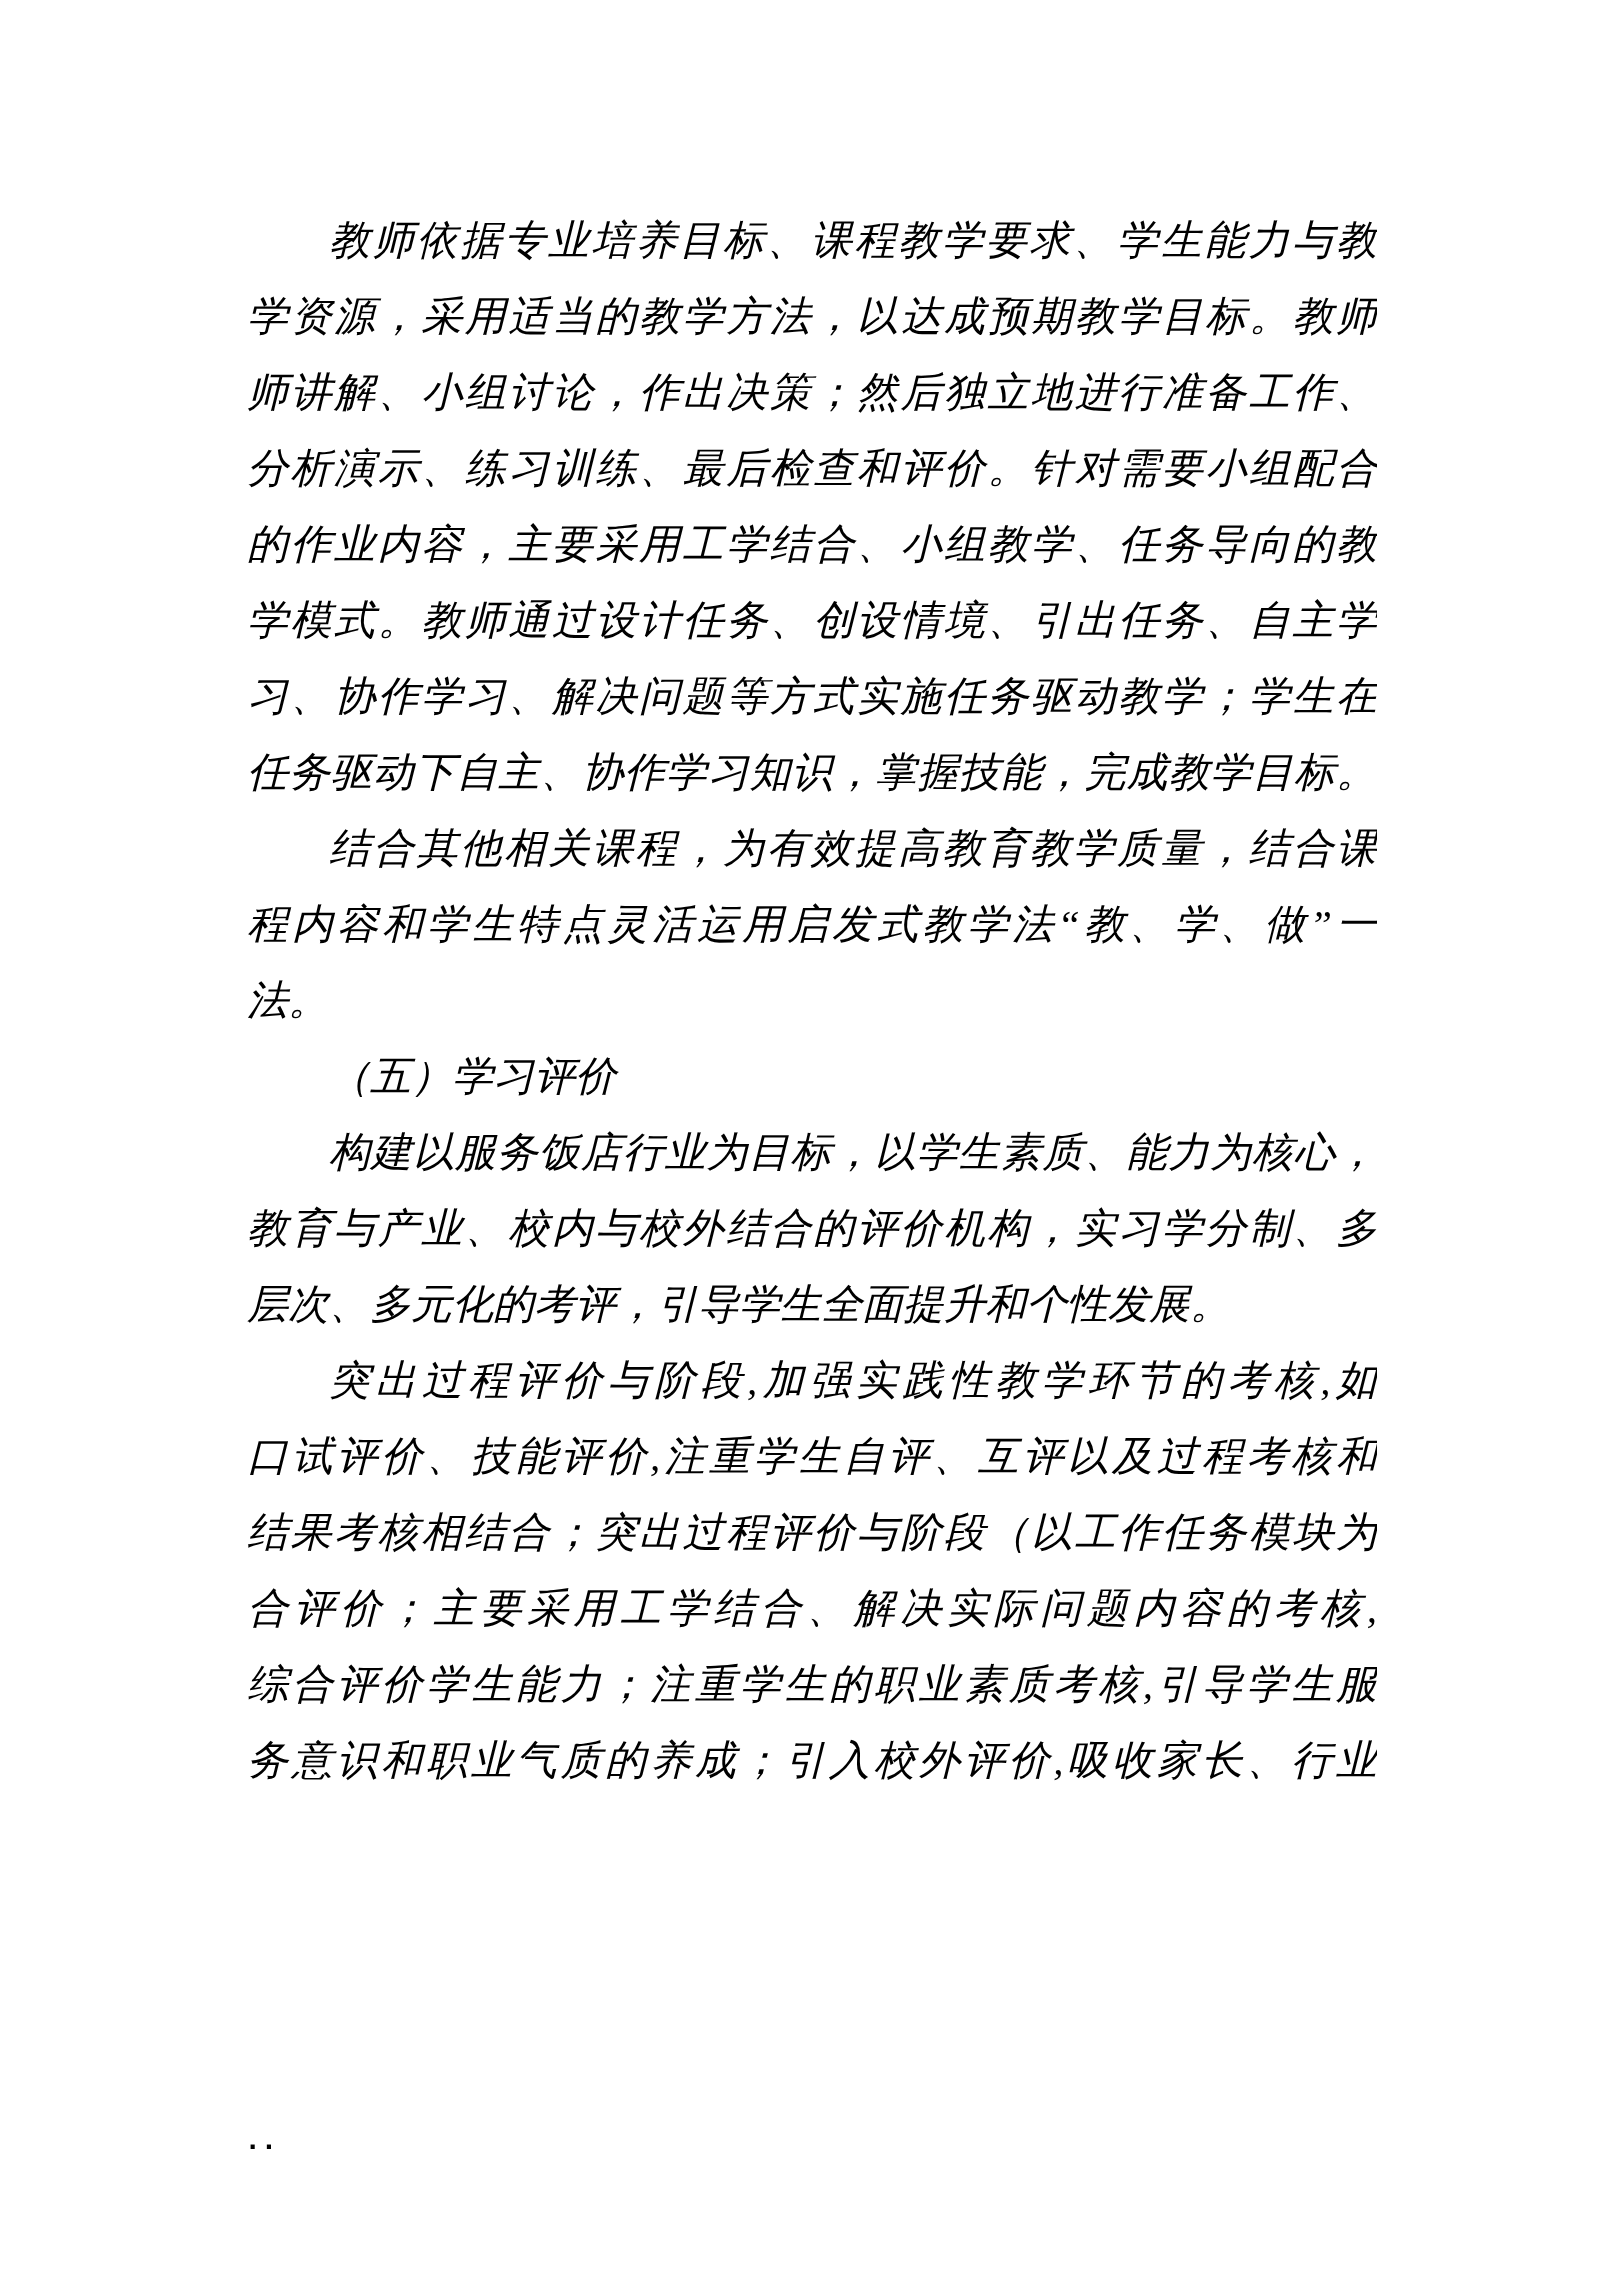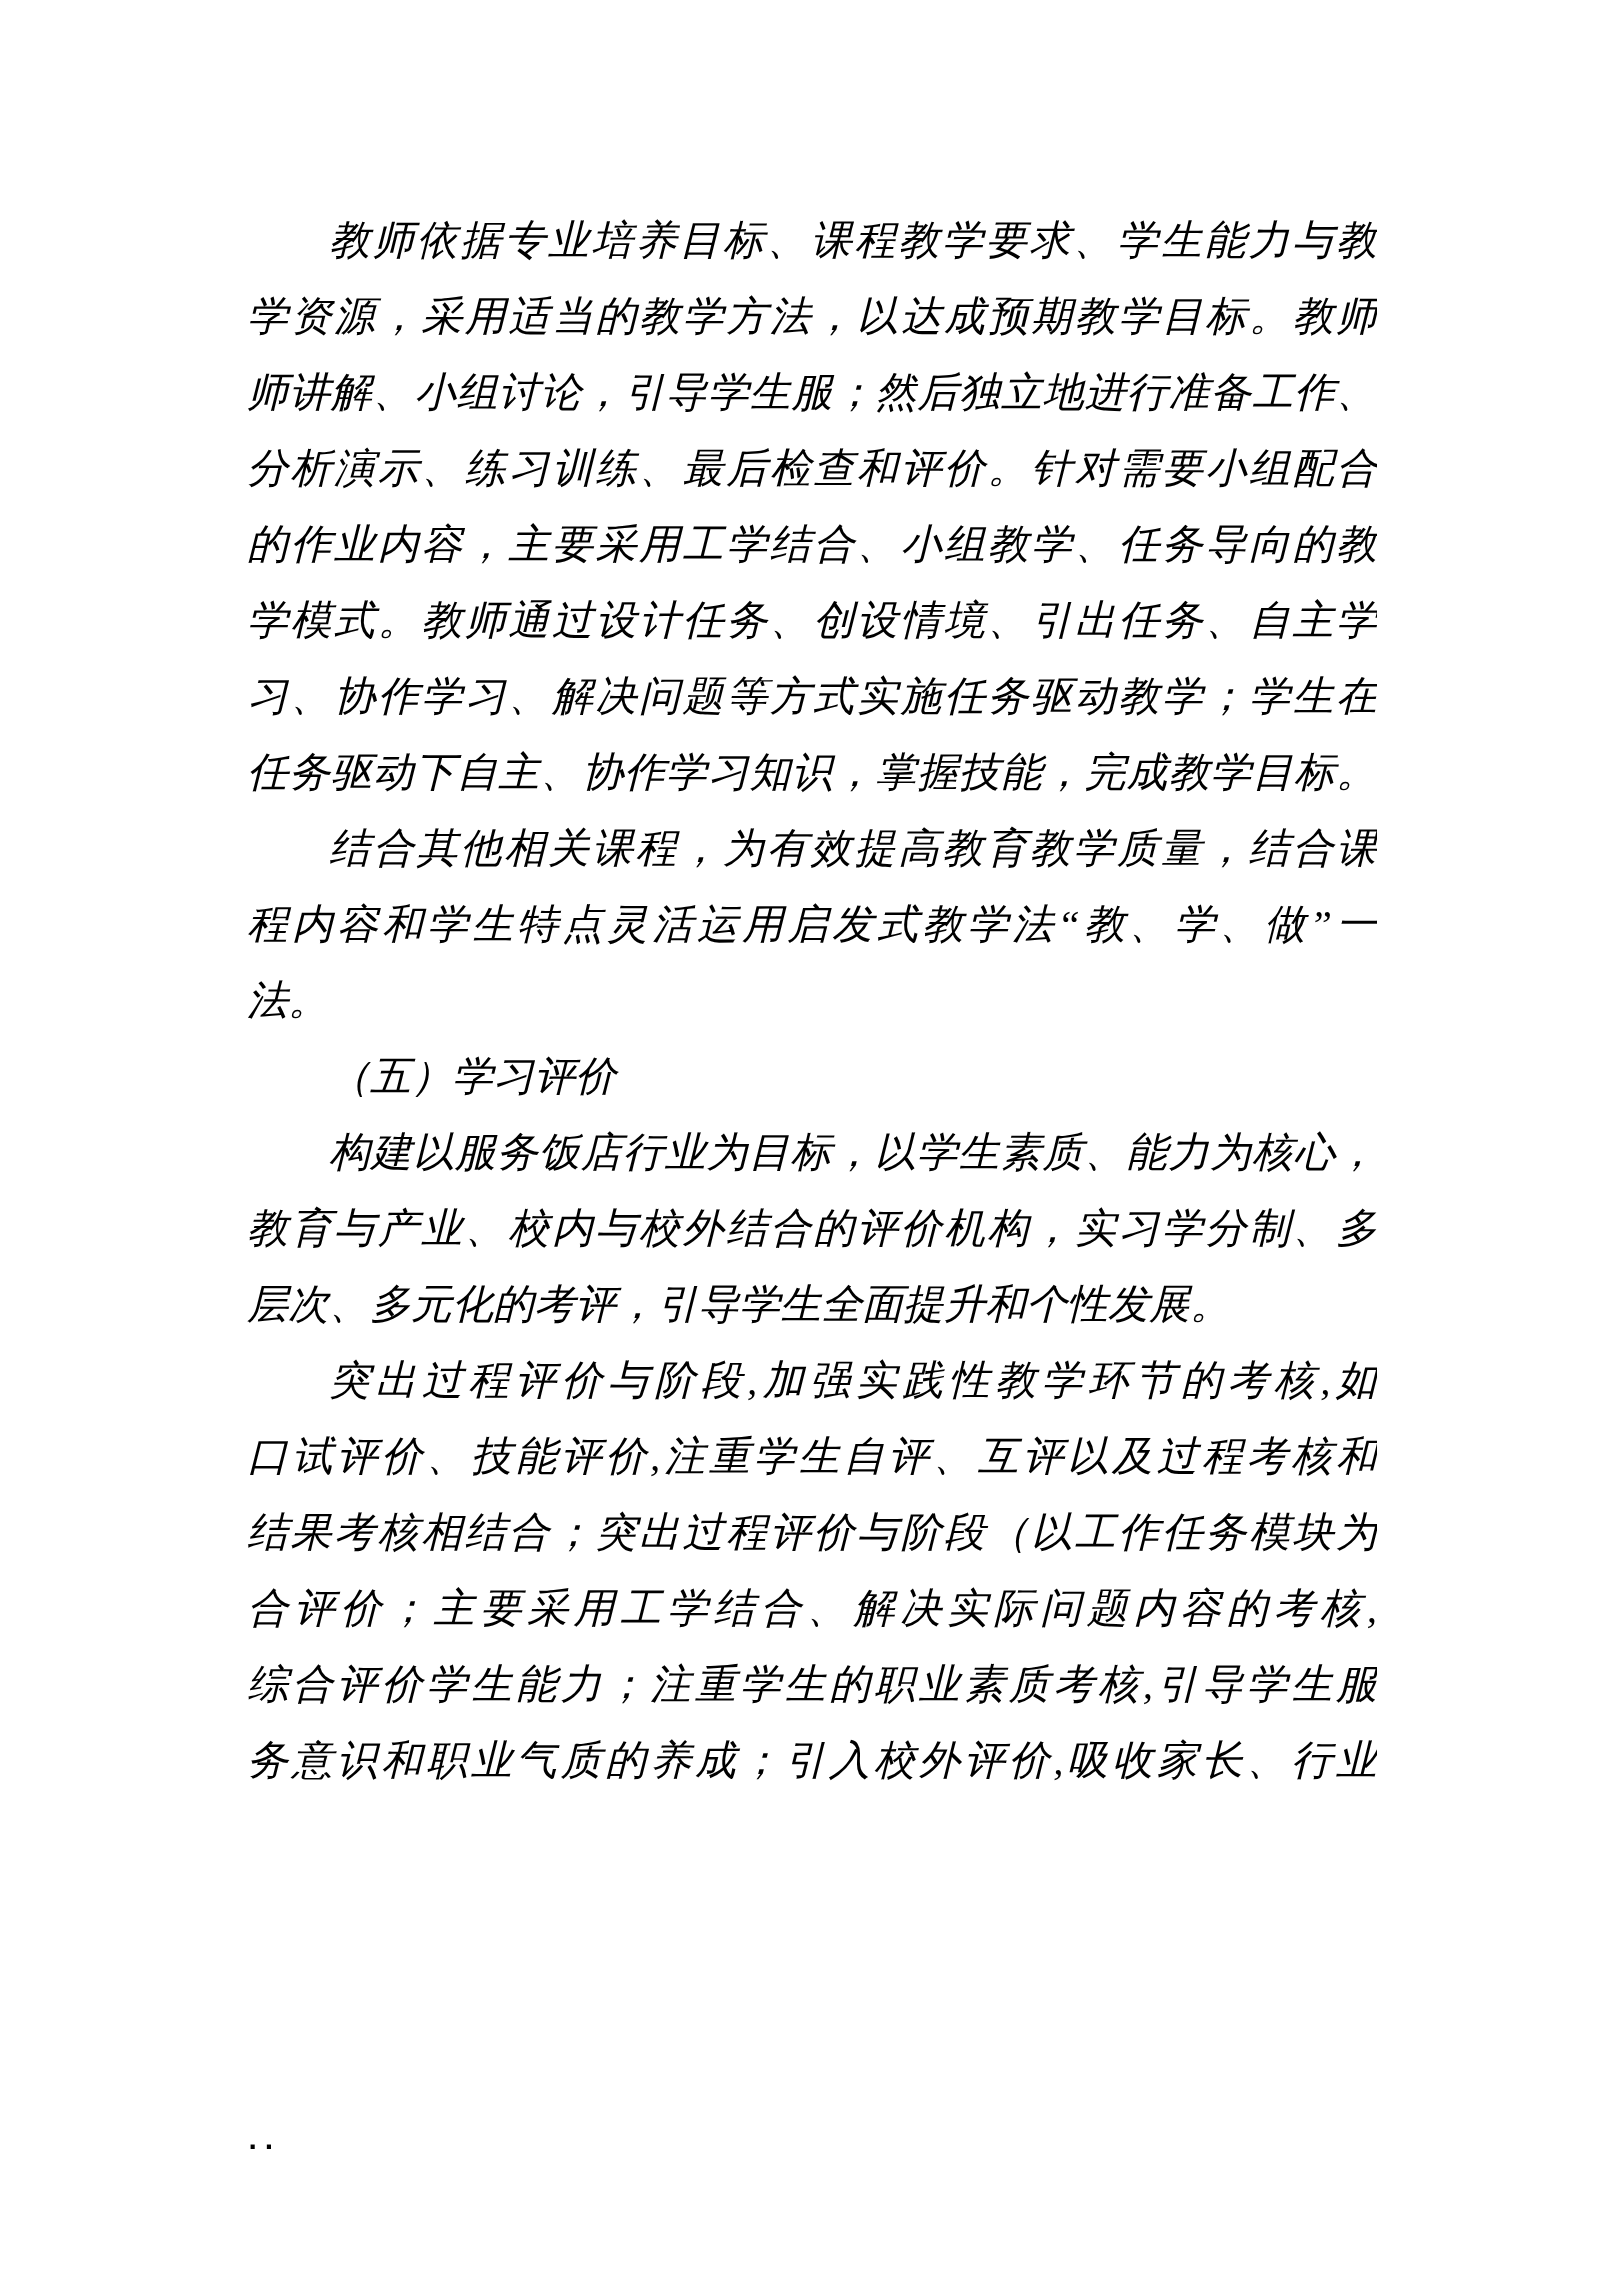--- a/index.html
+++ b/index.html
@@ -55,21 +55,21 @@
     color: #000000;
   }
 </style>
 </head>
 <body>
 
 <div class="page">
   <div class="text-block">
     <div class="line indent fill">教师依据专业培养目标、课程教学要求、学生能力与教</div>
     <div class="line fill">学资源，采用适当的教学方法，以达成预期教学目标。教师</div>
-    <div class="line fill">师讲解、小组讨论，引导学生服；然后独立地进行准备工作、</div>
+    <div class="line fill">师讲解、小组讨论，作出决策；然后独立地进行准备工作、</div>
     <div class="line fill">分析演示、练习训练、最后检查和评价。针对需要小组配合</div>
     <div class="line fill">的作业内容，主要采用工学结合、小组教学、任务导向的教</div>
     <div class="line fill">学模式。教师通过设计任务、创设情境、引出任务、自主学</div>
     <div class="line fill">习、协作学习、解决问题等方式实施任务驱动教学；学生在</div>
     <div class="line fill">任务驱动下自主、协作学习知识，掌握技能，完成教学目标。</div>
     <div class="line indent fill">结合其他相关课程，为有效提高教育教学质量，结合课</div>
     <div class="line fill">程内容和学生特点灵活运用启发式教学法“教、学、做”一</div>
     <div class="line plain">法。</div>
     <div class="line indent plain">（五）学习评价</div>
     <div class="line indent fill">构建以服务饭店行业为目标，以学生素质、能力为核心，</div>

